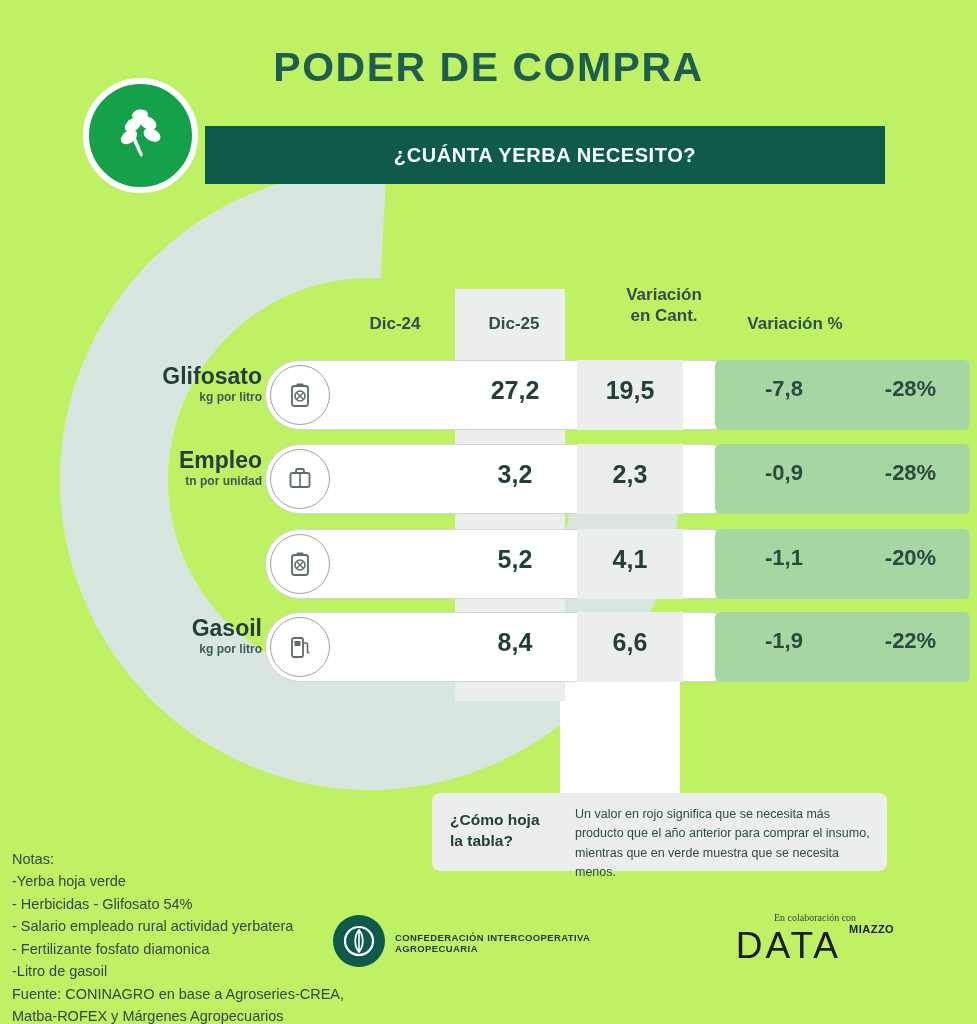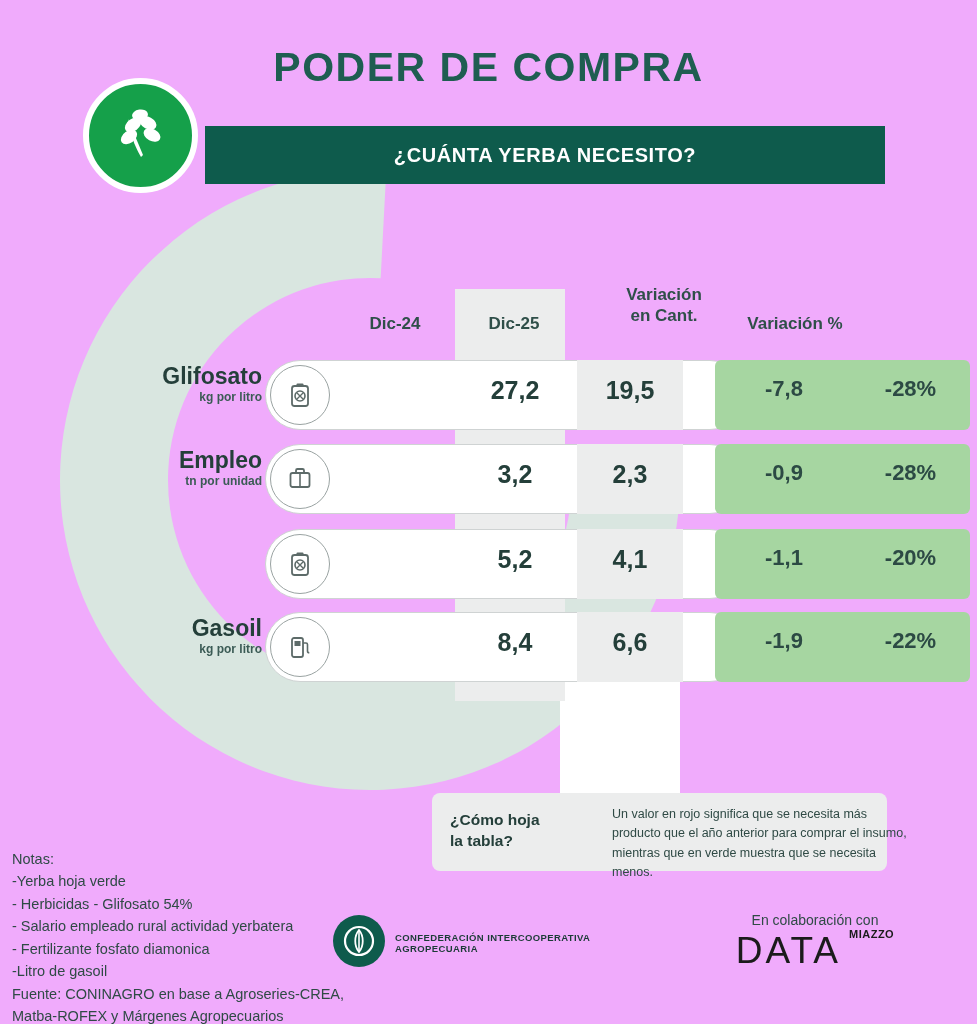--- a/index.html
+++ b/index.html
@@ -5,21 +5,21 @@
   * { box-sizing: border-box; margin: 0; padding: 0; }
   html, body {
     width: 977px; height: 1024px;
     background: #ffffff;
     font-family: "Liberation Sans", sans-serif;
     overflow: hidden;
   }
   #root {
     position: relative;
     width: 977px; height: 1024px;
-    background: #f0abfc;
+    background: #bef264;
     overflow: hidden;
   }
 
   
   .bg-c {
     position: absolute;
     left: 60px; top: 170px;
     width: 620px; height: 620px;
     border-radius: 50%;
     border: 108px solid #d9e6e0;
@@ -213,21 +213,20 @@
     z-index: 4;
   }
   .howto-text {
     position: absolute;
     left: 575px; top: 805px;
     width: 300px;
     font-size: 12.5px;
     color: #2f4a45;
     line-height: 1.55;
     z-index: 4;
-    margin-left: 37px;
   }
 
   
   .notes {
     position: absolute;
     left: 12px; top: 848px;
     width: 400px;
     font-size: 14.5px;
     color: #2f4a45;
     line-height: 1.55;
@@ -270,23 +269,24 @@
   }
 
   .collab {
     position: absolute;
     left: 700px; top: 912px;
     width: 230px;
     z-index: 4;
     text-align: center;
   }
   .collab .c-lead {
-    font-size: 14px;
+    font-size: 10px;
     color: #2f4a45;
     display: block;
+    font-family: Liberation Serif, serif;
   }
   .collab .c-data {
     font-size: 37px;
     font-weight: 400;
     letter-spacing: 3px;
     color: #1b1b1b;
     display: inline-block;
     margin-top: 2px;
   }
   .collab .c-miazzo {

